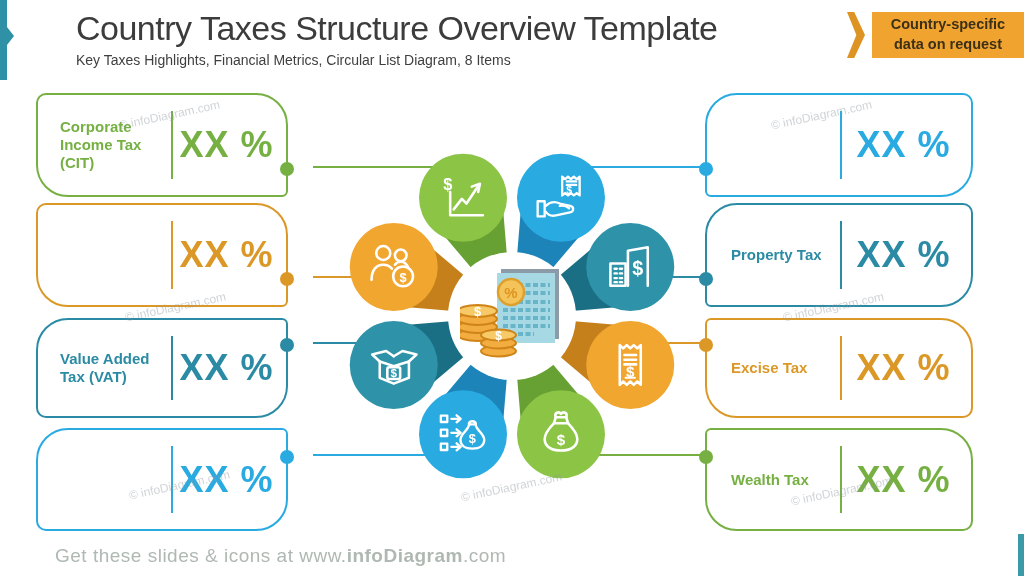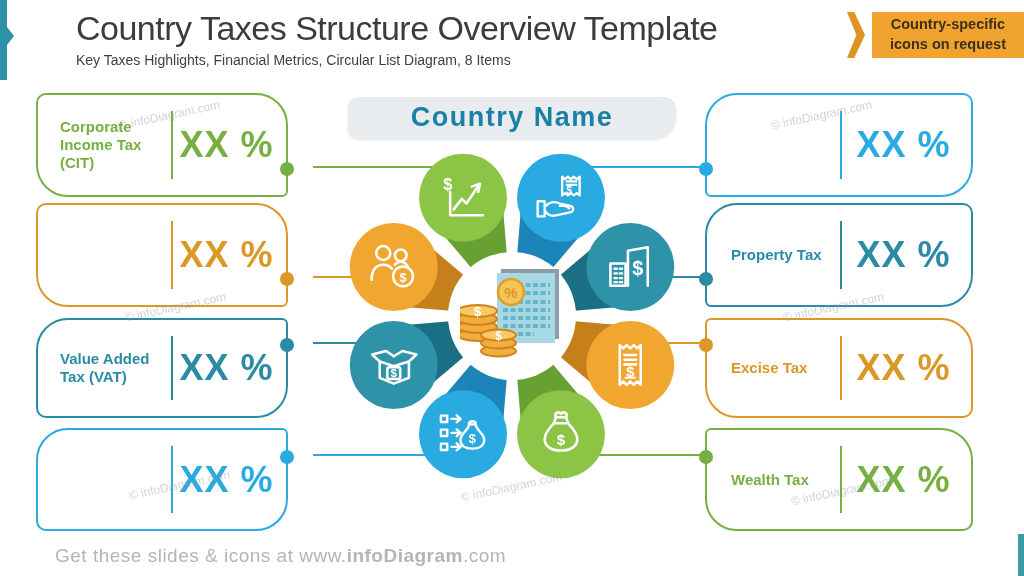--- a/index.html
+++ b/index.html
@@ -61,27 +61,24 @@
 
   <div class="header">
     <h1 class="title">Country Taxes Structure Overview Template</h1>
     <div class="subtitle">Key Taxes Highlights, Financial Metrics, Circular List Diagram, 8 Items</div>
   </div>
 
   <div class="ribbon">
     <div class="ribbon-fold" id="ribbon-fold" style="background: rgb(221, 148, 34);"></div>
     <div class="ribbon-body" id="ribbon-body" style="background: rgb(240, 163, 46); color: rgb(61, 48, 24);">
       <span>Country-specific</span>
-      <span>icons on request</span>
+      <span>data on request</span>
     </div>
   </div>
 
-  <div class="country-pill" id="country-pill" style="background: rgb(233, 236, 238); color: rgb(26, 128, 165);">
-    <span>Country Name</span>
-  </div>
 
   <svg id="flower" width="1024" height="576" viewBox="0 0 1024 576">
     <defs>
       <symbol id="ic-growth-chart" viewBox="0 0 48 48">
         <g stroke="#FFF" stroke-width="2.2" fill="none" stroke-linecap="round" stroke-linejoin="round">
           <path d="M13 19 V39 H41"></path>
           <path d="M16 34 L23 25 L27 29 L37 14"></path>
           <path d="M31.5 14.5 L38.5 12 L37 19"></path>
         </g>
         <text x="7" y="17" font-size="14" font-weight="bold" fill="#FFF" font-family="Liberation Sans,sans-serif">$</text>

